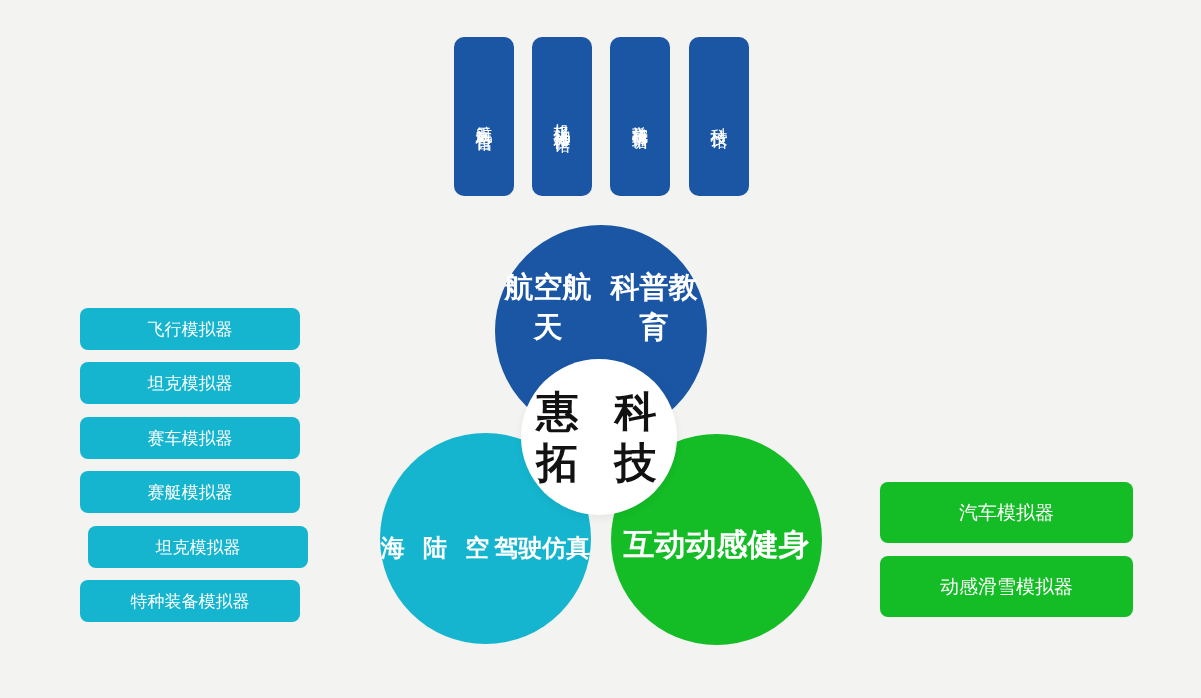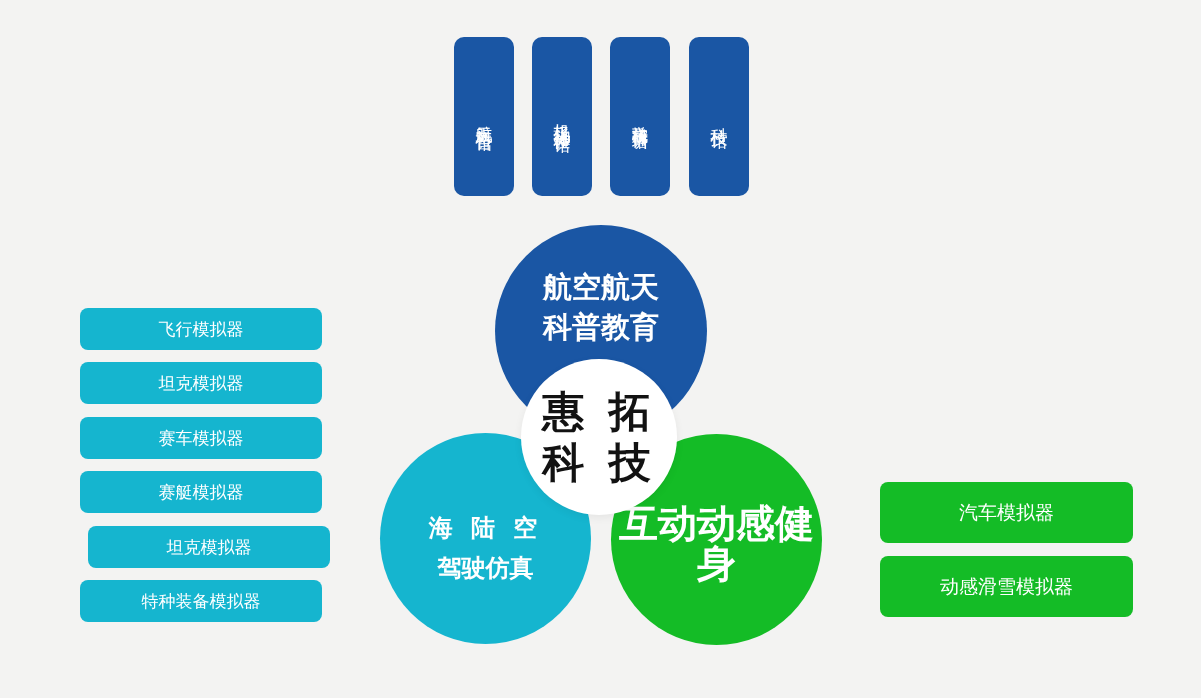--- a/index.html
+++ b/index.html
@@ -46,21 +46,21 @@
   .banner-2 { left: 532px; }
   .banner-3 { left: 610px; }
   .banner-3 .vtext { font-size: 16px; letter-spacing: 1px; }
   .banner-4 { left: 689px; }
 
   
   .circle {
     position: absolute;
     border-radius: 50%;
     display: flex;
-    flex-direction: column;
+    flex-direction: row;
     align-items: center;
     justify-content: center;
     text-align: center;
     color: #ffffff;
     font-weight: bold;
   }
   .circle-aerospace {
     left: 495px; top: 225px;
     width: 212px; height: 212px;
     background: var(--dark-blue);
@@ -76,21 +76,21 @@
     font-size: 24px;
     line-height: 40px;
     padding-top: 18px;
     z-index: 2;
   }
   .circle-driving .spaced { letter-spacing: 5px; }
   .circle-fitness {
     left: 611px; top: 434px;
     width: 211px; height: 211px;
     background: var(--green);
-    font-size: 39px;
+    font-size: 31px;
     line-height: 40px;
     padding-top: 8px;
     z-index: 2;
   }
   .circle-center {
     left: 521px; top: 359px;
     width: 156px; height: 156px;
     background: #ffffff;
     color: var(--ink);
     font-size: 42px;
@@ -104,21 +104,21 @@
   .pill {
     position: absolute;
     display: flex;
     align-items: center;
     justify-content: center;
     color: #ffffff;
     border-radius: 8px;
   }
   .pill-cyan {
     left: 80px;
-    width: 242px;
+    width: 220px;
     height: 42px;
     background: var(--cyan);
     font-size: 17px;
   }
   .pill-cyan-1 { top: 308px; }
   .pill-cyan-2 { top: 362px; }
   .pill-cyan-3 { top: 417px; }
   .pill-cyan-4 { top: 471px; }
   .pill-cyan-5 { top: 526px; margin-left: 8px; }
   .pill-cyan-6 { top: 580px; }

